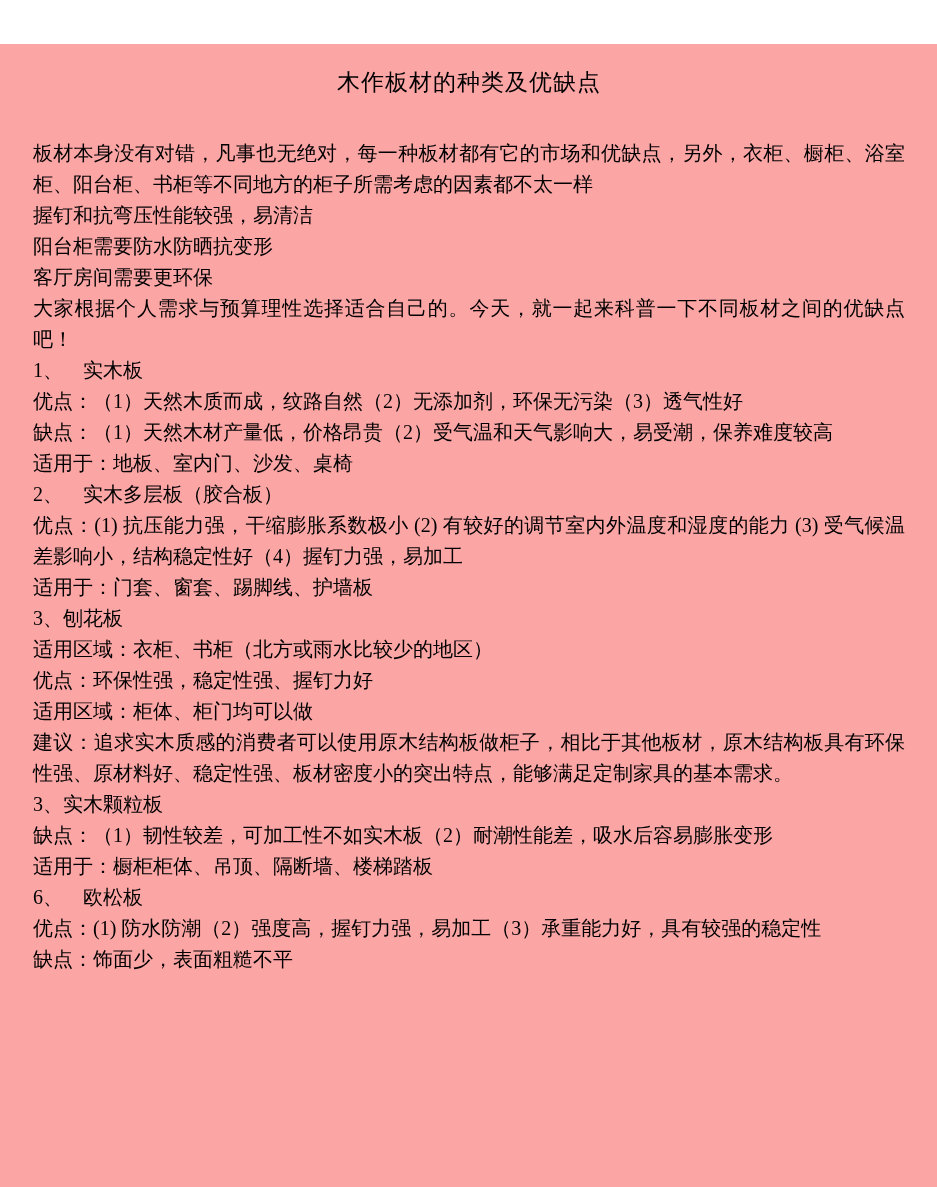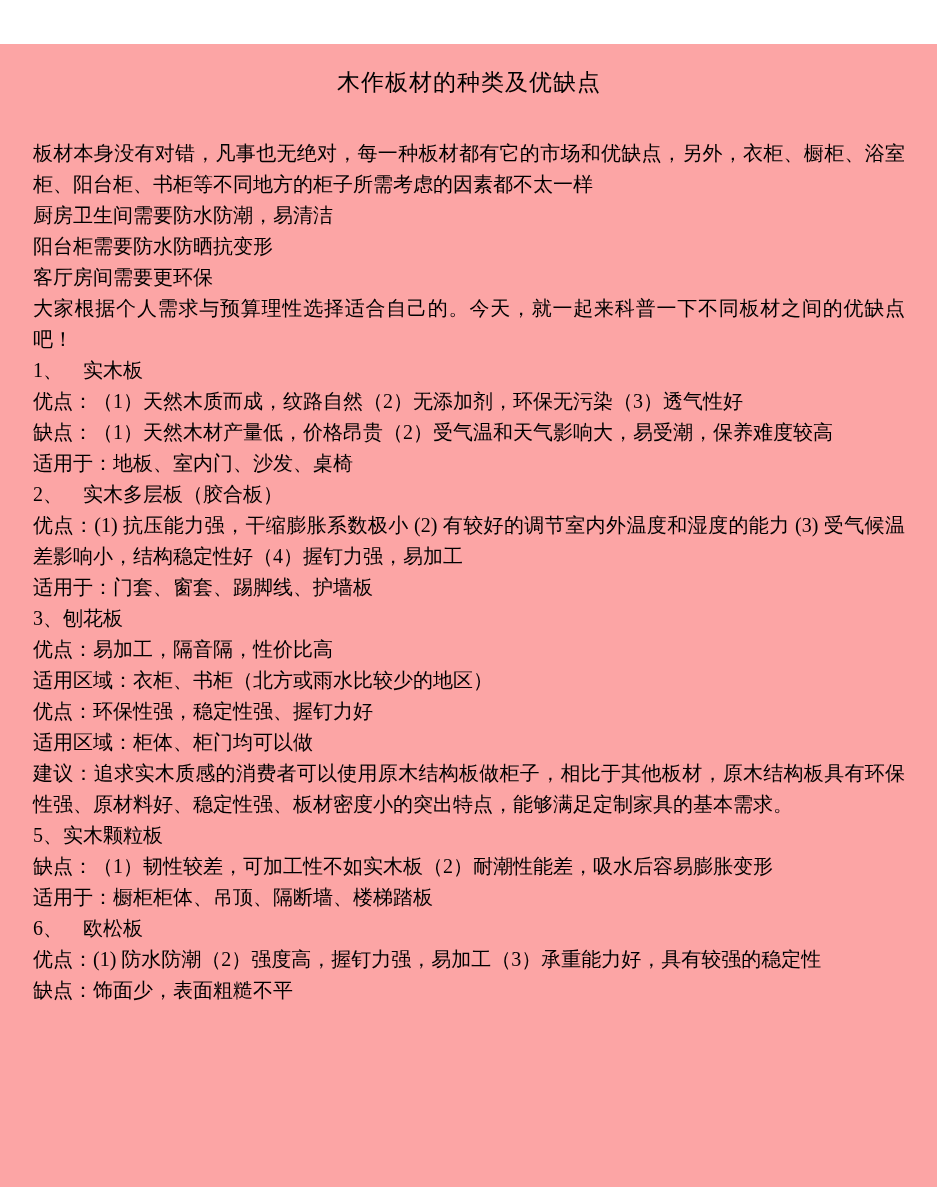--- a/index.html
+++ b/index.html
@@ -39,37 +39,36 @@
     word-break: break-all;
   }
 </style>
 </head>
 <body>
 
 <div class="page">
   <h1 class="doc-title">木作板材的种类及优缺点</h1>
   <div class="doc-body">
     <p>板材本身没有对错，凡事也无绝对，每一种板材都有它的市场和优缺点，另外，衣柜、橱柜、浴室柜、阳台柜、书柜等不同地方的柜子所需考虑的因素都不太一样</p>
-    <p>厨房卫生间需要防水防潮，易清洁</p>
+    <p>握钉和抗弯压性能较强，易清洁</p>
     <p>阳台柜需要防水防晒抗变形</p>
     <p>客厅房间需要更环保</p>
     <p>大家根据个人需求与预算理性选择适合自己的。今天，就一起来科普一下不同板材之间的优缺点吧！</p>
     <p>1、　实木板</p>
     <p>优点：（1）天然木质而成，纹路自然（2）无添加剂，环保无污染（3）透气性好</p>
     <p>缺点：（1）天然木材产量低，价格昂贵（2）受气温和天气影响大，易受潮，保养难度较高</p>
     <p>适用于：地板、室内门、沙发、桌椅</p>
     <p>2、　实木多层板（胶合板）</p>
     <p>优点：(1) 抗压能力强，干缩膨胀系数极小 (2) 有较好的调节室内外温度和湿度的能力 (3) 受气候温差影响小，结构稳定性好（4）握钉力强，易加工</p>
     <p>适用于：门套、窗套、踢脚线、护墙板</p>
     <p>3、刨花板</p>
-    <p>优点：易加工，隔音隔，性价比高</p>
     <p>适用区域：衣柜、书柜（北方或雨水比较少的地区）</p>
     <p>优点：环保性强，稳定性强、握钉力好</p>
     <p>适用区域：柜体、柜门均可以做</p>
     <p>建议：追求实木质感的消费者可以使用原木结构板做柜子，相比于其他板材，原木结构板具有环保性强、原材料好、稳定性强、板材密度小的突出特点，能够满足定制家具的基本需求。</p>
-    <p>5、实木颗粒板</p>
+    <p>3、实木颗粒板</p>
     <p>缺点：（1）韧性较差，可加工性不如实木板（2）耐潮性能差，吸水后容易膨胀变形</p>
     <p>适用于：橱柜柜体、吊顶、隔断墙、楼梯踏板</p>
     <p>6、　欧松板</p>
     <p>优点：(1) 防水防潮（2）强度高，握钉力强，易加工（3）承重能力好，具有较强的稳定性</p>
     <p>缺点：饰面少，表面粗糙不平</p>
   </div>
 </div>
 
 </body></html>

